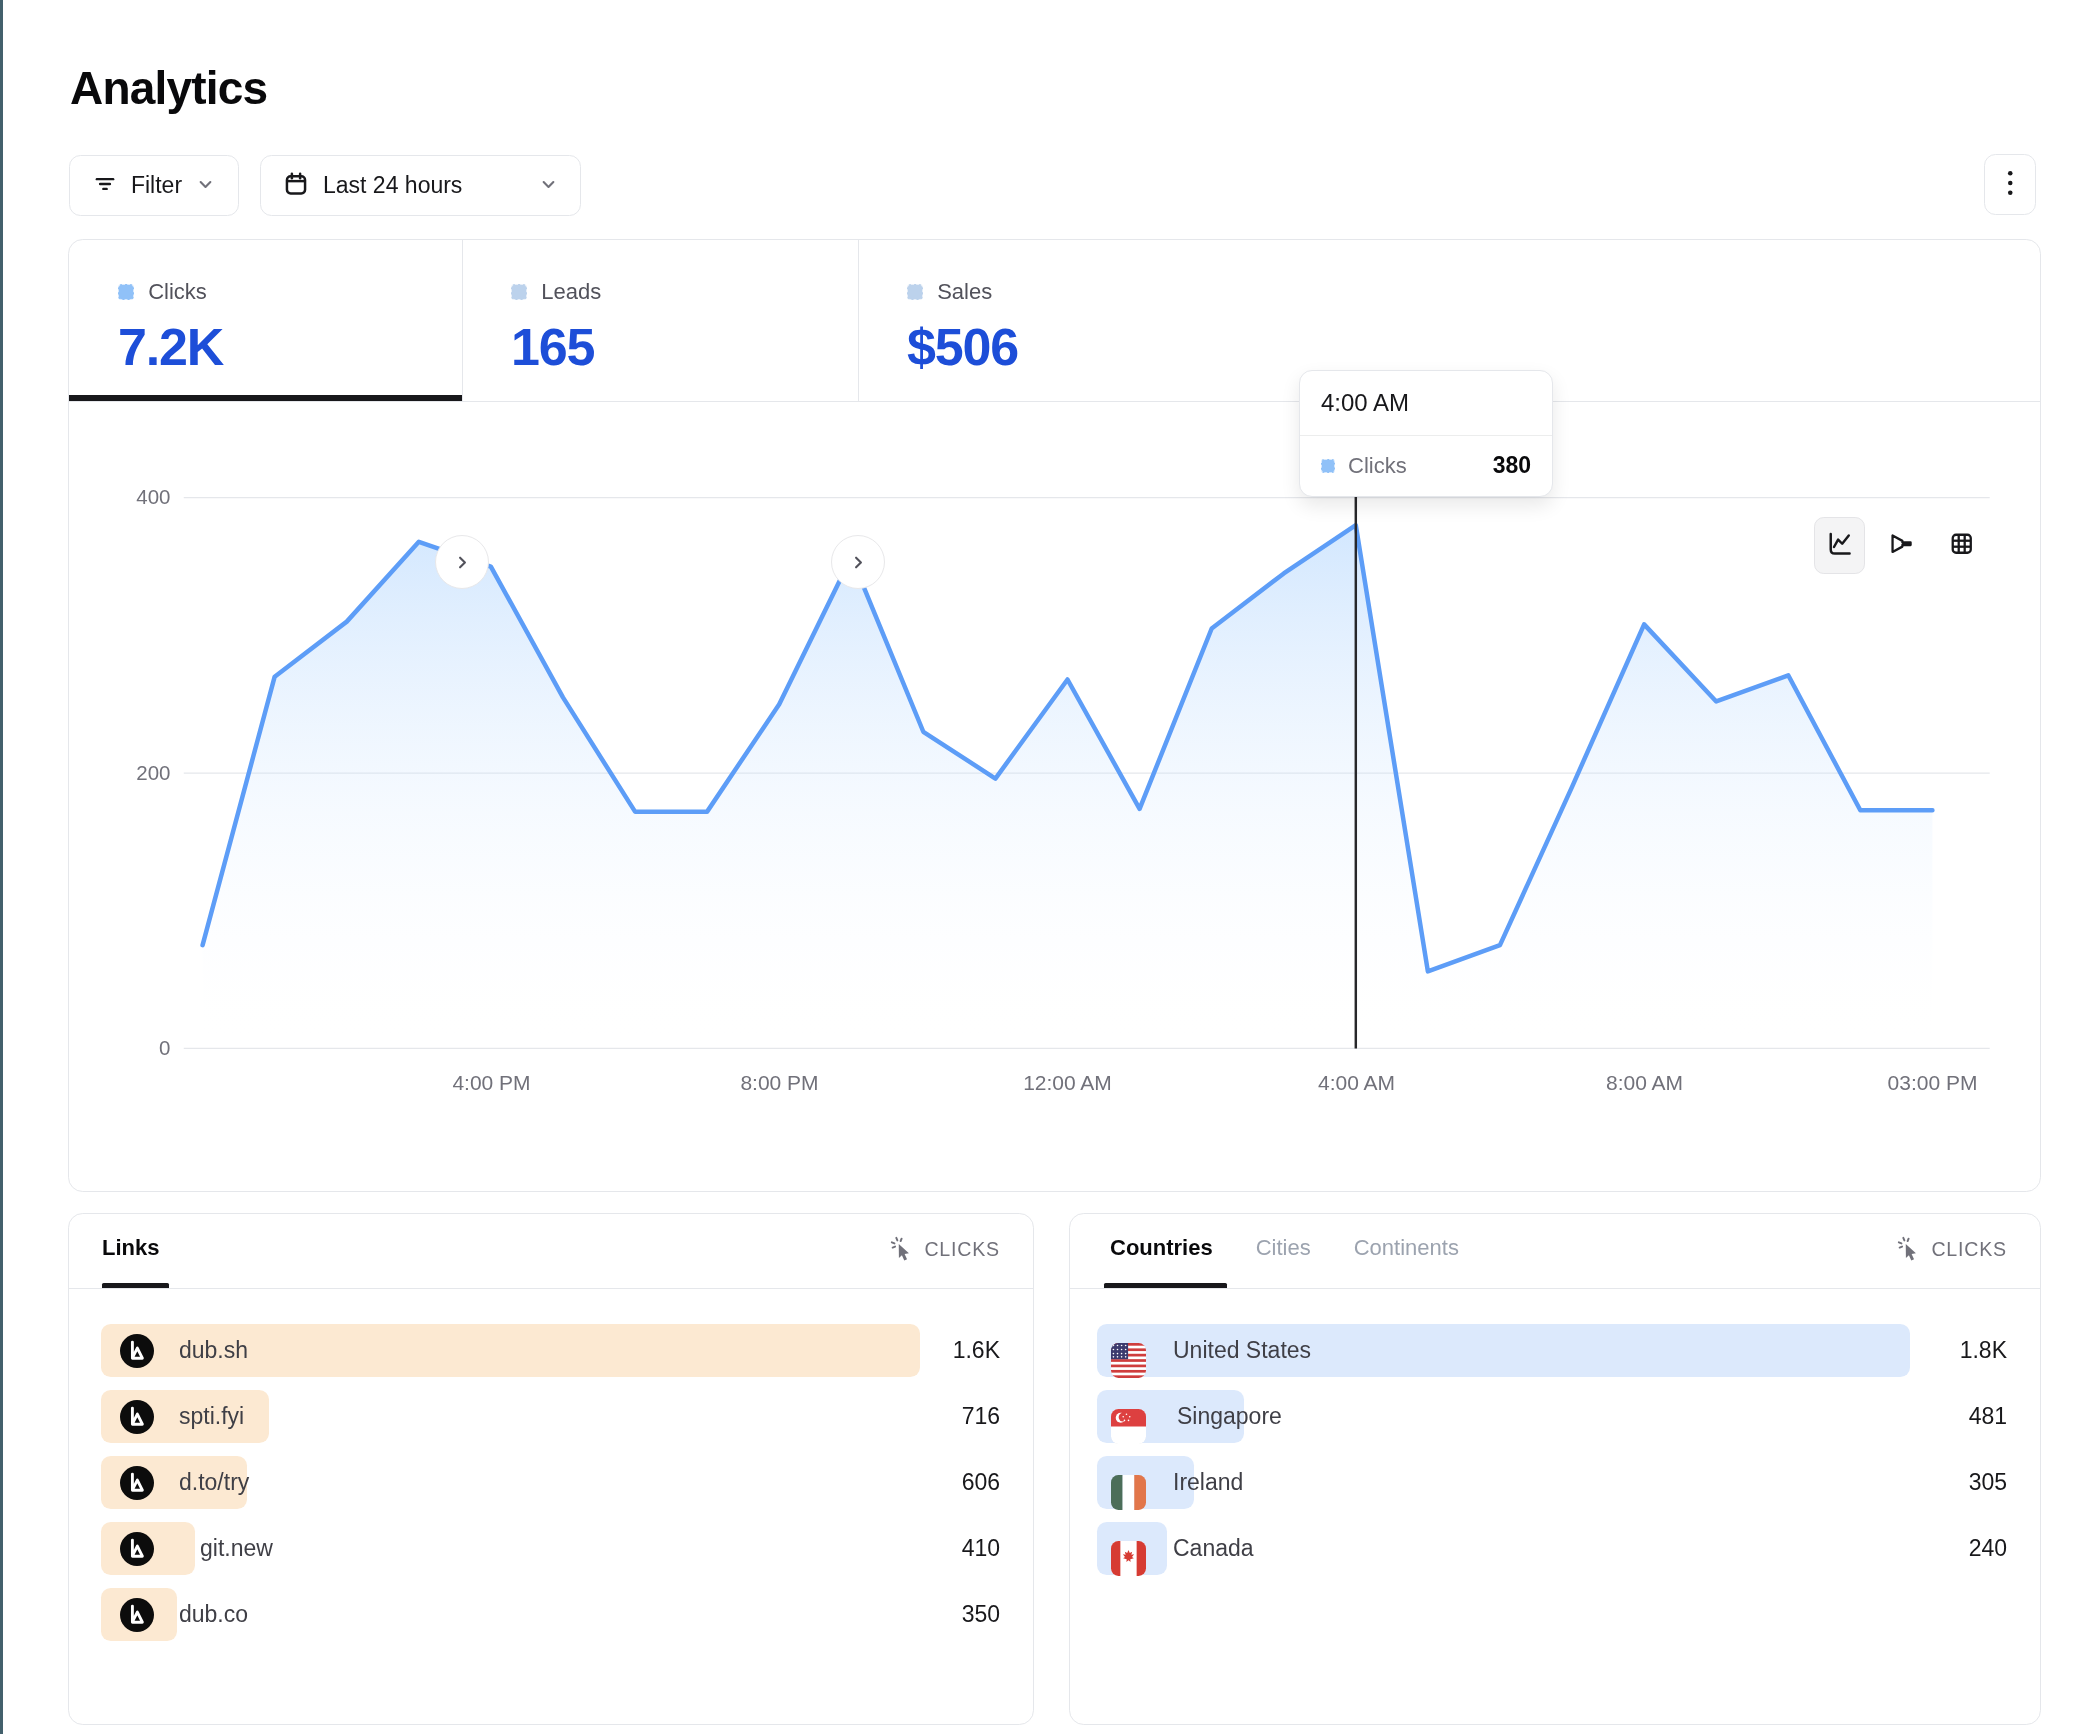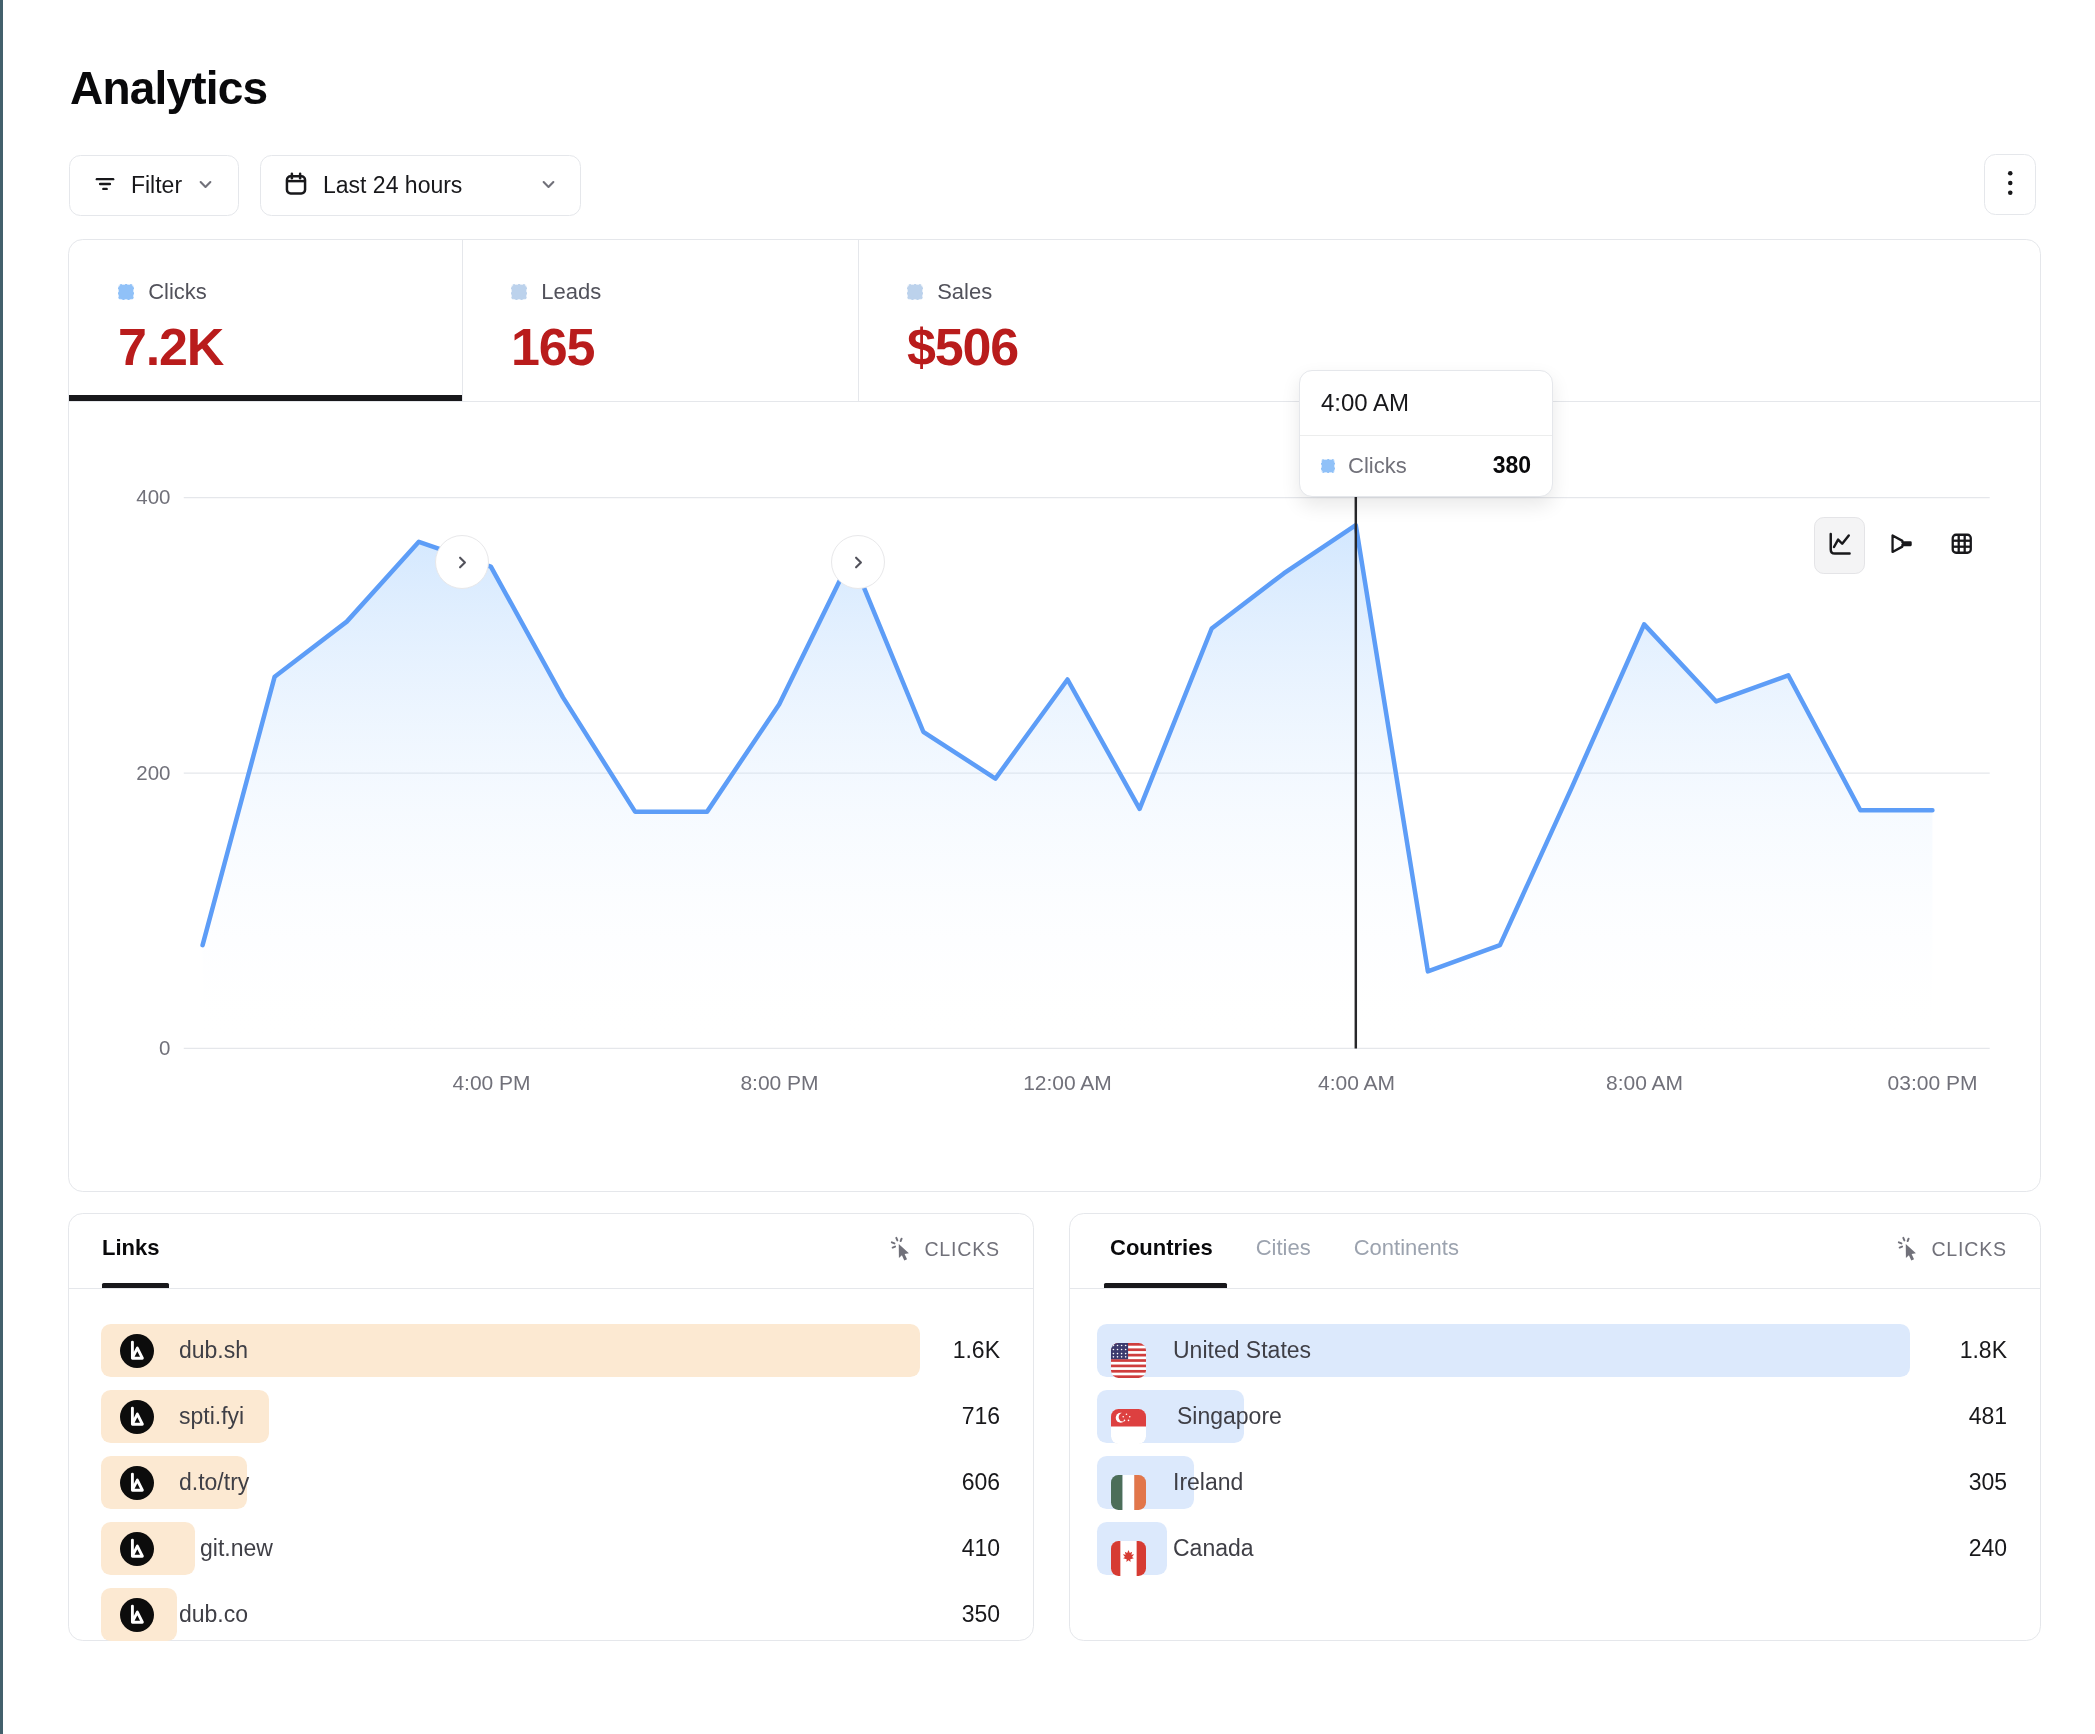--- a/index.html
+++ b/index.html
@@ -17,41 +17,41 @@
   .kebab-btn{left:1984px;top:154px;width:52px;height:61px;align-items:center;justify-content:center;}
   
   .card{position:absolute;background:#fff;border:1.6px solid #e5e7eb;border-radius:14.7px;box-sizing:border-box;}
   .chart-card{left:68px;top:239px;width:1973px;height:953px;}
   .stat-sep{position:absolute;top:0;width:1.2px;height:162px;background:#e5e7eb;}
   .stats-divider{position:absolute;left:0;top:161px;width:100%;height:1.2px;background:#e5e7eb;}
   .stat-tab{position:absolute;top:0;height:162px;box-sizing:border-box;padding:39px 0 0 49px;cursor:pointer;}
   .stat-head{display:flex;align-items:center;gap:14.7px;}
   .legend-sq{width:15.5px;height:15.5px;border-radius:4.1px;border:1.6px dashed rgba(255,255,255,.65);box-sizing:border-box;}
   .stat-label{font-size:22px;color:#52525b;}
-  .stat-value{margin-top:11.5px;font-size:52px;font-weight:800;letter-spacing:-1.2px;color:#b91c1c;}
+  .stat-value{margin-top:11.5px;font-size:52px;font-weight:800;letter-spacing:-1.2px;color:#1d4ed8;}
   .active-underline{position:absolute;left:0;top:155px;width:393px;height:7.4px;background:#18181b;}
   .circle-btn{position:absolute;width:54px;height:54px;border-radius:50%;background:#fff;border:1.6px solid #e8e8ea;
               box-sizing:border-box;display:flex;align-items:center;justify-content:center;cursor:pointer;z-index:3;}
   .view-btn{position:absolute;top:277px;width:51px;height:57px;border-radius:9.8px;display:flex;align-items:center;
             justify-content:center;cursor:pointer;box-sizing:border-box;}
   .view-btn.selected{background:#f4f4f5;border:1.6px solid #e4e4e7;}
   
   .chart-svg{position:absolute;left:0;top:162px;}
   .ytick{position:absolute;width:90px;text-align:right;font-size:20.5px;color:#71717a;}
   .xtick{position:absolute;width:131px;margin-left:-65px;text-align:center;font-size:21px;color:#71717a;top:831px;}
   
   .tooltip{position:absolute;left:1299px;top:370px;width:254px;background:#fff;border:1.6px solid #e5e7eb;
            border-radius:13px;box-shadow:0 8.2px 19.6px rgba(0,0,0,.09);box-sizing:border-box;z-index:5;}
   .tooltip-title{padding:18px 21px;font-size:24px;font-weight:500;color:#18181b;border-bottom:1.6px solid #eceded;}
   .tooltip-row{display:flex;align-items:center;gap:13px;padding:16.4px 21px;}
   .tooltip-label{font-size:22px;color:#71717a;flex:1;}
   .tooltip-value{font-size:23px;font-weight:700;color:#09090b;}
   .tt-sq{width:14px;height:14px;border-radius:3.3px;background:#90C1F8;border:1.6px dashed rgba(255,255,255,.65);box-sizing:border-box;}
   
-  .panel{position:absolute;top:1213px;height:428px;background:#fff;border:1.6px solid #e5e7eb;border-radius:14.7px;box-sizing:border-box;}
+  .panel{position:absolute;top:1213px;height:512px;background:#fff;border:1.6px solid #e5e7eb;border-radius:14.7px;box-sizing:border-box;}
   .panel-head{position:absolute;left:0;top:0;width:100%;height:74px;box-sizing:border-box;}
   .panel-divider{position:absolute;left:0;top:74px;width:100%;height:1.2px;background:#e5e7eb;}
   .tab-underline{position:absolute;top:69px;height:5.7px;background:#18181b;border-radius:1.6px;}
   .panel-tabs{position:absolute;left:33px;top:21px;display:flex;gap:43px;align-items:center;}
   .panel-tab{font-size:22px;font-weight:600;color:#09090b;cursor:pointer;white-space:nowrap;}
   .panel-tab.inactive{color:#9ca3af;font-weight:500;}
   .metric{position:absolute;right:33px;top:21px;display:flex;align-items:center;gap:9.8px;color:#71717a;}
   .metric-label{font-size:19.6px;letter-spacing:0.8px;font-weight:500;}
   .rows{position:absolute;left:0;top:110px;width:100%;}
   .row{position:relative;height:53px;margin-bottom:13px;cursor:pointer;}

